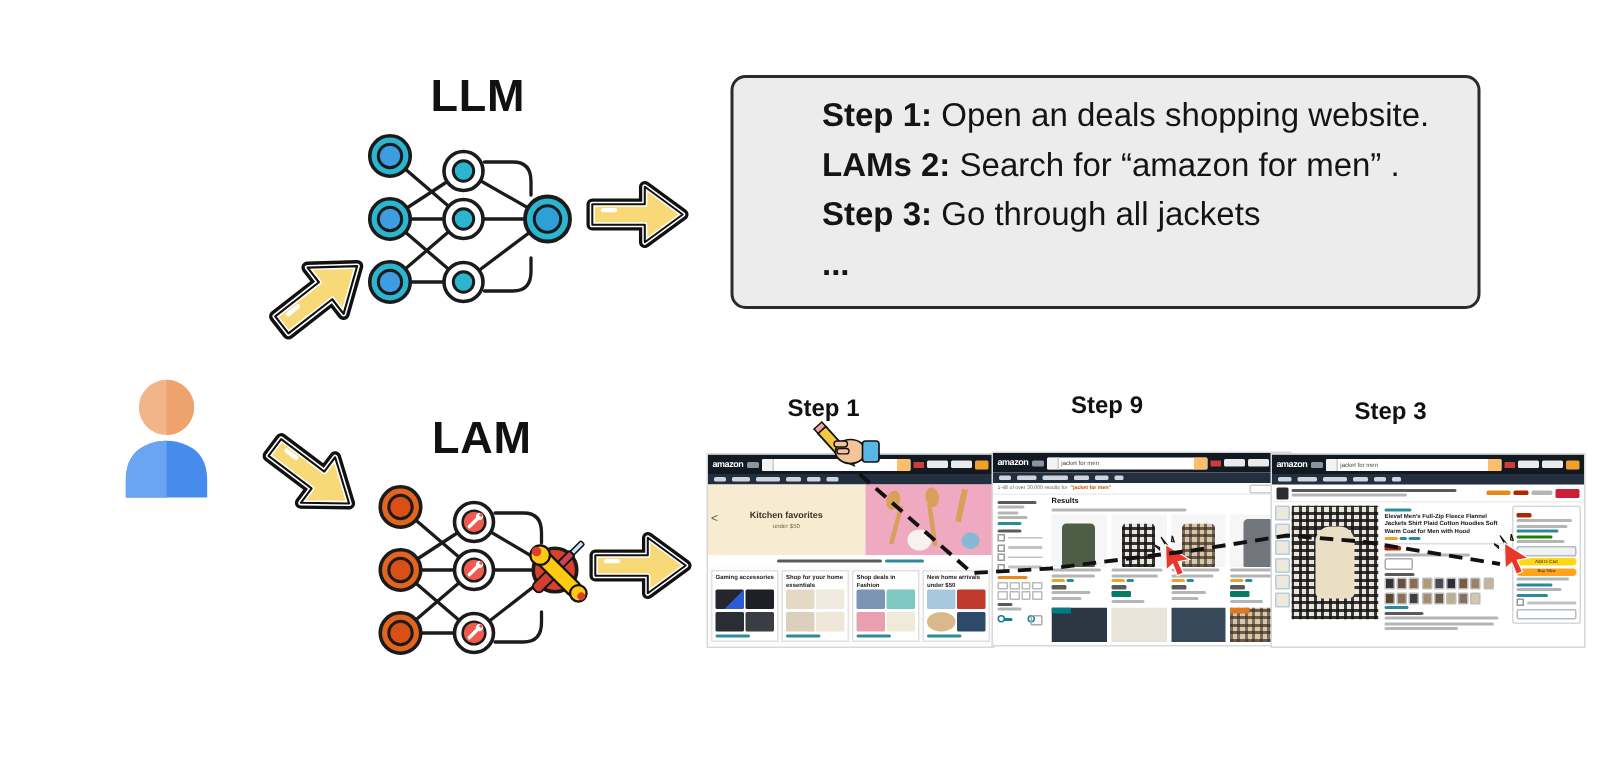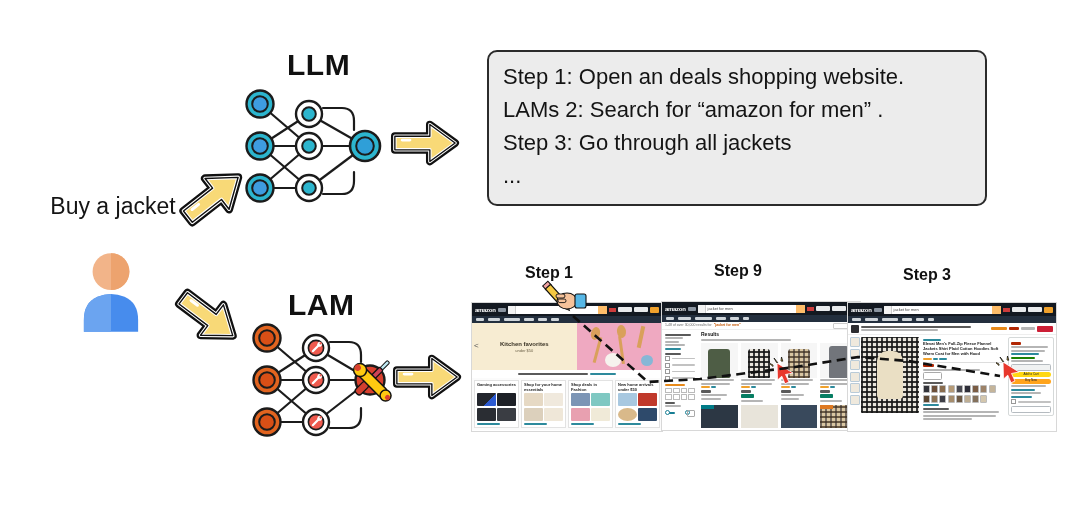--- a/index.html
+++ b/index.html
@@ -8,21 +8,21 @@
   .abs{position:absolute;}
 
   
   .net-label{font-size:30px;font-weight:700;color:#111;letter-spacing:0.5px;}
   .step-label{font-size:16px;font-weight:700;color:#111;}
 
   
   .out-box{left:487px;top:50px;width:500px;height:156px;background:#ececec;
            border:2.5px solid #2b2b2b;border-radius:10px;padding:8px 14px;box-sizing:border-box;}
   .out-line{font-size:22px;line-height:33px;color:#141414;white-space:nowrap;}
-  .out-line b{font-weight:400;}
+  .out-line b{font-weight:700;margin-left:45px;}
 
   
   .task{left:28px;top:192px;width:170px;text-align:center;font-size:23px;line-height:29px;color:#141414;}
 
   
   .shot{background:#fff;box-shadow:0 0 0 1px #d8d8d8;overflow:hidden;}
   .az-header{height:13px;background:#131921;display:flex;align-items:center;gap:2px;padding:0 3px;}
   .az-logo{color:#fff;font-size:6px;font-weight:700;line-height:1;letter-spacing:-0.3px;}
   .az-loc{width:8px;height:4px;background:#8a94a0;border-radius:1px;}
   .az-search{flex:1;height:8px;background:#fff;border-radius:1px;display:flex;align-items:center;overflow:hidden;}
@@ -170,21 +170,20 @@
   </svg>
 
   <div class="abs out-box">
     <div class="out-line"><b>Step 1:</b><span> Open an deals shopping website.</span></div>
     <div class="out-line"><b>LAMs 2:</b><span> Search for “amazon for men” .</span></div>
     <div class="out-line"><b>Step 3:</b><span> Go through all jackets</span></div>
     <div class="out-line"><b>...</b><span></span></div>
   </div>
 
   <div class="abs task">
-    <div>Buy a jacket</div>
   </div>
 
   <svg class="abs" style="left:80px;top:250px;" width="62" height="82" viewBox="0 0 64 84">
     <circle cx="32" cy="22" r="19" fill="#f2b489"></circle>
     <path d="M32 3 A19 19 0 0 1 32 41 Z" fill="#eda36e"></path>
     <path d="M4 84 V72 Q4 54 18 48 Q25 45 32 45 Q39 45 46 48 Q60 54 60 72 V84 Z" fill="#478ced"></path>
     <path d="M4 84 V72 Q4 54 18 48 Q25 45 32 45 V84 Z" fill="#6ba4f0"></path>
   </svg>
 
   <svg class="abs" style="left:176px;top:168px;transform:rotate(-38deg);" width="74" height="58" viewBox="0 0 72 52">
@@ -194,21 +193,21 @@
     <rect x="11" y="21.5" width="11" height="3" rx="1.5" fill="#fff"></rect>
   </svg>
 
   <svg class="abs" style="left:172px;top:288px;transform:rotate(37deg);" width="72" height="58" viewBox="0 0 72 52">
     <path d="M5 19 H41 V7 L67 26 L41 45 V33 H5 Z" stroke="#111" stroke-width="8" fill="none" stroke-linejoin="round"></path>
     <path d="M5 19 H41 V7 L67 26 L41 45 V33 H5 Z" fill="#f8d977" stroke="#fff" stroke-width="3.5" stroke-linejoin="round"></path>
     <path d="M5 19 H41 V7 L67 26 L41 45 V33 H5 Z" fill="none" stroke="#111" stroke-width="1.4" stroke-linejoin="round"></path>
     <rect x="11" y="21.5" width="11" height="3" rx="1.5" fill="#fff"></rect>
   </svg>
 
-  <div class="abs net-label" style="left:288px;top:288px;">LAM</div>
+  <div class="abs net-label" style="left:288px;top:276px;">LAM</div>
   <svg class="abs" style="left:248px;top:318px;" width="146" height="126" viewBox="0 0 142 126">
     <g stroke="#1b1b1b" stroke-width="2.2" fill="none">
       <line x1="17" y1="20" x2="66" y2="62"></line>
         <line x1="66" y1="30" x2="17" y2="62"></line>
       <line x1="17" y1="62" x2="66" y2="62"></line>
       <line x1="17" y1="62" x2="66" y2="104"></line>
         <line x1="66" y1="62" x2="17" y2="104"></line>
       <line x1="17" y1="104" x2="66" y2="104"></line>
       <line x1="66" y1="62" x2="120" y2="62"></line>
       <line x1="66" y1="30" x2="120" y2="62"></line>

